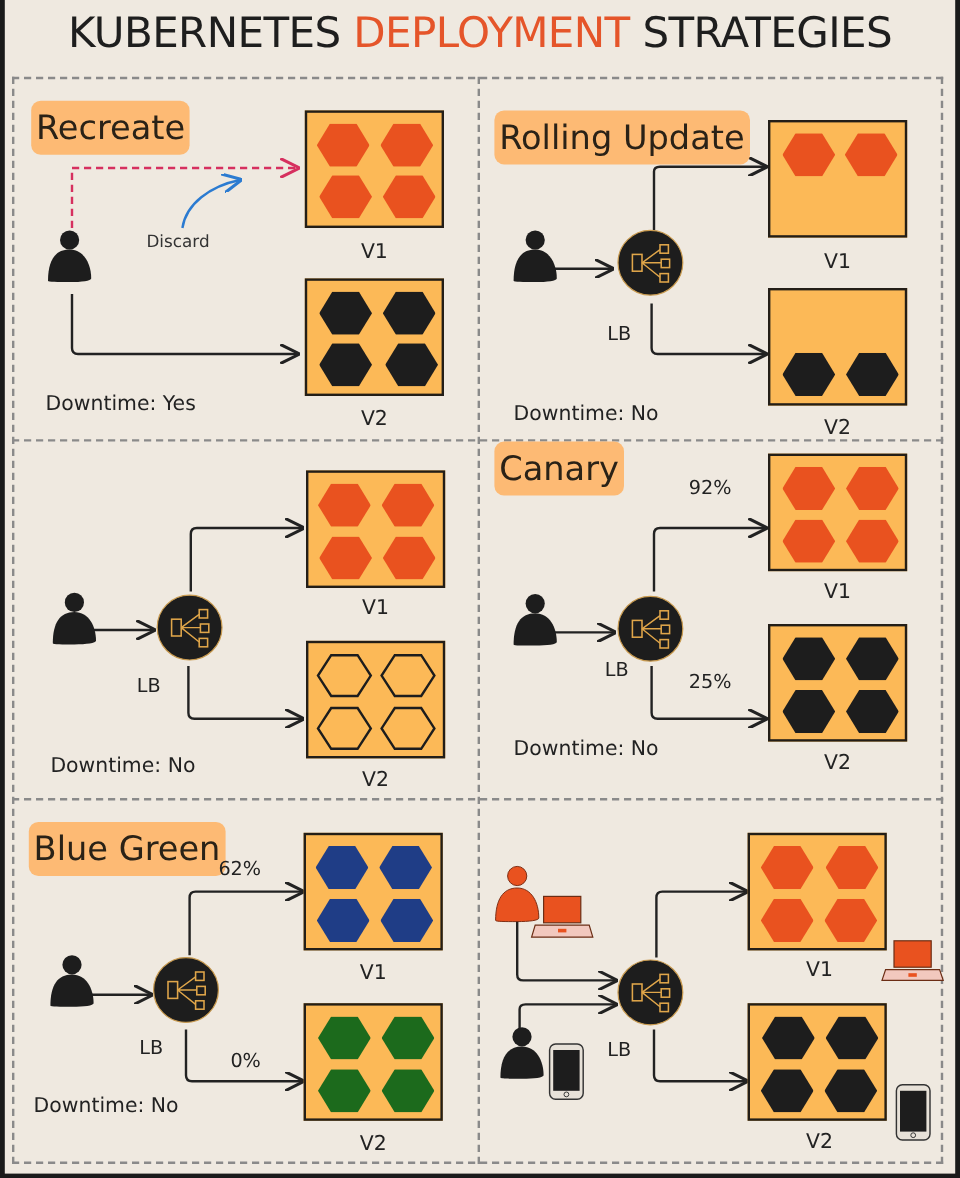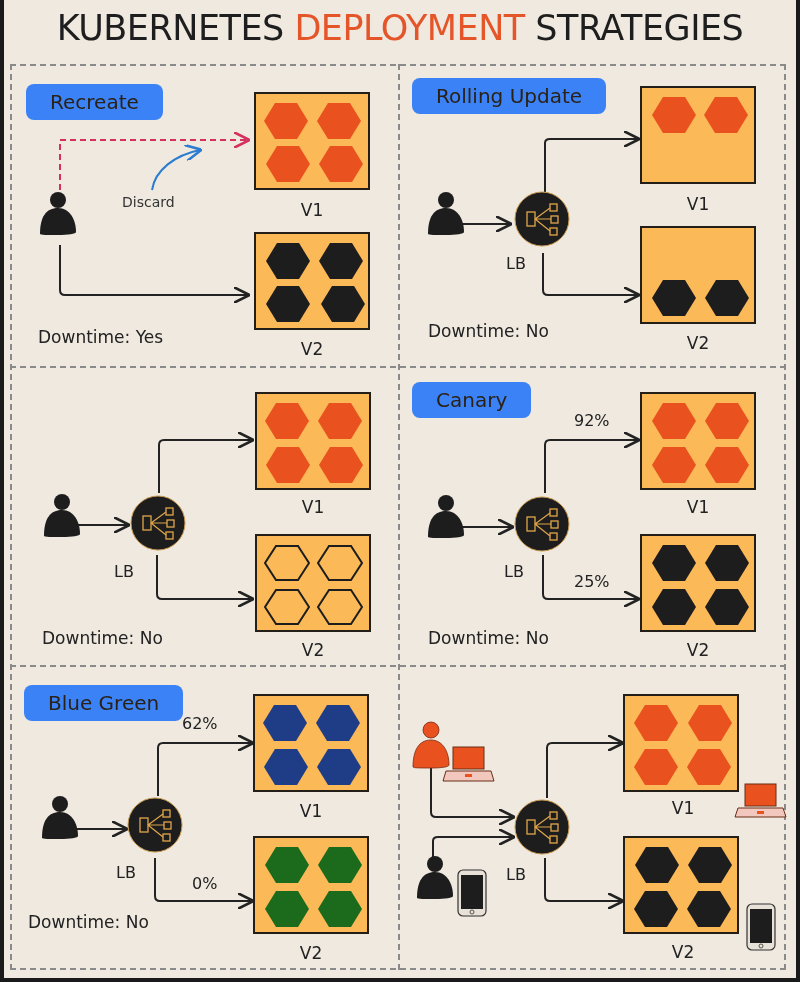--- a/index.html
+++ b/index.html
@@ -20,22 +20,22 @@
   }
   .title .accent { color: #e5552a; }
   .grid-border {
     position: absolute; left: 10px; top: 64px; width: 776px; height: 906px;
     border: 2px dashed #8a8a8a; box-sizing: border-box;
   }
   .vline { position: absolute; left: 398px; top: 64px; width: 0; height: 906px; border-left: 2px dashed #8a8a8a; }
   .hline { position: absolute; left: 10px; width: 776px; height: 0; border-top: 2px dashed #8a8a8a; }
   .panel { position: absolute; width: 388px; height: 300px; }
   .label-pill {
-    position: absolute; background: #3b82f6; border-radius: 8px;
-    font-size: 20px; color: #2a2217; padding: 6px 24px; white-space: nowrap;
+    position: absolute; background: #fdba74; border-radius: 8px;
+    font-size: 28px; color: #2a2217; padding: 6px 4px; white-space: nowrap;
   }
   .box {
     position: absolute; width: 116px; height: 98px; background: #fcb957;
     border: 2px solid #231e17; box-sizing: border-box;
   }
   .hex {
     position: absolute; width: 44px; height: 36px;
     clip-path: polygon(25% 0, 75% 0, 100% 50%, 75% 100%, 25% 100%, 0 50%);
   }
   .hex.orange { background: #e9521f; }
@@ -160,21 +160,21 @@
   <div class="box" style="left:244px;top:168px">
     <div class="hex black" style="left:10px;top:9px"></div>
     <div class="hex black" style="left:63px;top:9px"></div>
     <div class="hex black" style="left:10px;top:52px"></div>
     <div class="hex black" style="left:65px;top:52px"></div>
   </div>
   <div class="vlabel" style="left:272px;top:275px">V2</div>
   <div class="downtime" style="left:28px;top:263px">Downtime: Yes</div>
 </div>
 
-<div class="panel" style="left:400px;top:58px">
+<div class="panel" style="left:400px;top:72px">
   <div class="label-pill" style="left:12px;top:20px">Rolling Update</div>
   <div class="lb-text" style="left:106px;top:196px">LB</div>
   <div class="box" style="left:240px;top:28px">
     <div class="hex orange" style="left:10px;top:9px"></div>
     <div class="hex orange" style="left:62px;top:9px"></div>
   </div>
   <div class="vlabel" style="left:268px;top:136px">V1</div>
   <div class="box" style="left:240px;top:168px">
     <div class="hex black" style="left:10px;top:52px"></div>
     <div class="hex black" style="left:63px;top:52px"></div>
@@ -197,21 +197,21 @@
       <polygon points="19,10 41,10 52,27 41,44 19,44 8,27" fill="none" stroke="#1d1d1d" stroke-width="2"></polygon>
       <polygon points="72,10 94,10 105,27 94,44 72,44 61,27" fill="none" stroke="#1d1d1d" stroke-width="2"></polygon>
       <polygon points="19,54 41,54 52,71 41,88 19,88 8,71" fill="none" stroke="#1d1d1d" stroke-width="2"></polygon>
       <polygon points="72,54 94,54 105,71 94,88 72,88 61,71" fill="none" stroke="#1d1d1d" stroke-width="2"></polygon>
     </svg>
   </div>
   <div class="vlabel" style="left:273px;top:274px">V2</div>
   <div class="downtime" style="left:32px;top:262px">Downtime: No</div>
 </div>
 
-<div class="panel" style="left:400px;top:366px">
+<div class="panel" style="left:400px;top:352px">
   <div class="label-pill" style="left:12px;top:16px">Canary</div>
   <div class="pct" style="left:174px;top:45px">92%</div>
   <div class="pct" style="left:174px;top:206px">25%</div>
   <div class="lb-text" style="left:104px;top:196px">LB</div>
   <div class="box" style="left:240px;top:26px">
     <div class="hex orange" style="left:10px;top:9px"></div>
     <div class="hex orange" style="left:63px;top:9px"></div>
     <div class="hex orange" style="left:10px;top:53px"></div>
     <div class="hex orange" style="left:63px;top:53px"></div>
   </div>

